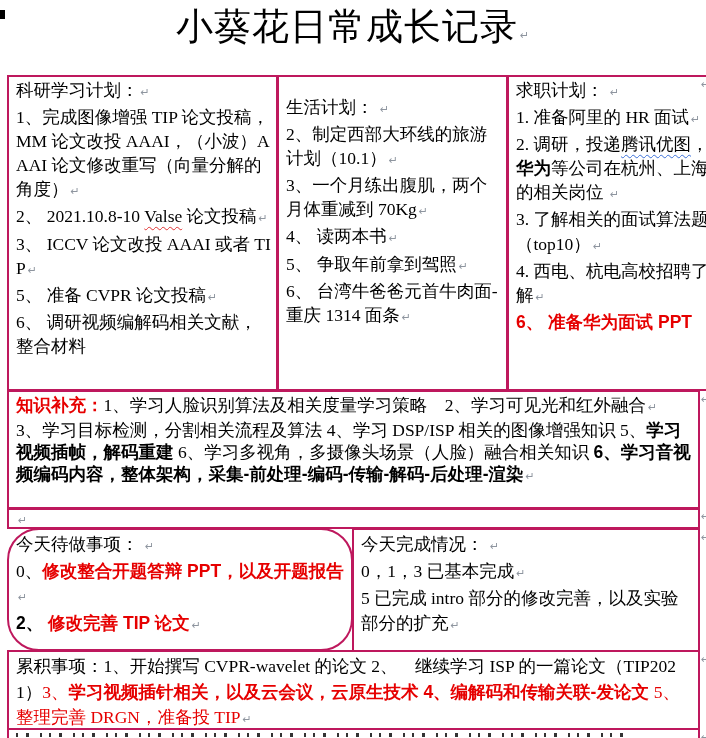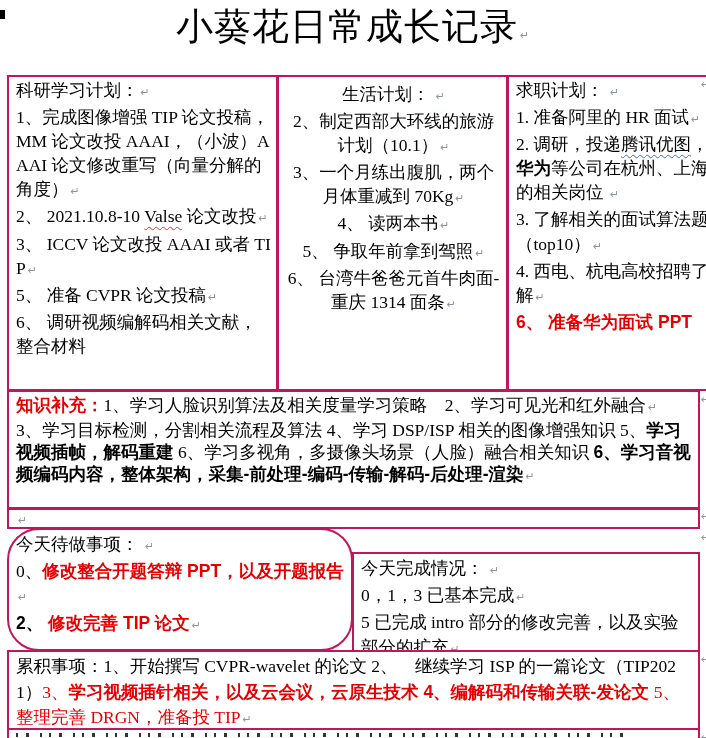--- a/index.html
+++ b/index.html
@@ -44,26 +44,26 @@
 
 <div class="page">
 
   <div class="left-mark"></div>
 
   <h1 class="doc-title"><span>小葵花日常成长记录</span><span class="pilcrow">↵</span></h1>
 
   <div class="cell" id="cell-research" style="left:7px;top:75px;width:271px;height:316px;padding-top:1px;">
       <p><span class="r-n">科研学习计划：</span><span class="pilcrow">↵</span></p>
       <p><span class="r-n">1、完成图像增强 TIP 论文投稿，MM 论文改投 AAAI，（小波）AAAI 论文修改重写（向量分解的角度）</span><span class="pilcrow">↵</span></p>
-      <p><span class="r-n">2、 2021.10.8-10 </span><span class="r-sr">Valse</span><span class="r-n"> 论文改投</span><span class="pilcrow">↵</span></p>
+      <p><span class="r-n">2、 2021.10.8-10 </span><span class="r-sr">Valse</span><span class="r-n"> 论文投稿</span><span class="pilcrow">↵</span></p>
       <p><span class="r-n">3、 ICCV 论文改投 AAAI 或者 TIP</span><span class="pilcrow">↵</span></p>
       <p><span class="r-n">5、 准备 CVPR 论文投稿</span><span class="pilcrow">↵</span></p>
       <p><span class="r-n">6、 调研视频编解码相关文献，整合材料</span></p>
     </div>
-  <div class="cell" id="cell-life" style="left:277px;top:75px;width:231px;height:316px;padding-top:5px;text-align:center;">
+  <div class="cell" id="cell-life" style="left:277px;top:75px;width:231px;height:316px;padding-top:18px;">
       <p><span class="r-n">生活计划： </span><span class="pilcrow">↵</span></p>
       <p><span class="r-n">2、制定西部大环线的旅游计划（10.1）</span><span class="pilcrow">↵</span></p>
       <p><span class="r-n">3、一个月练出腹肌，两个月体重减到 70Kg</span><span class="pilcrow">↵</span></p>
       <p><span class="r-n">4、 读两本书</span><span class="pilcrow">↵</span></p>
       <p><span class="r-n">5、 争取年前拿到驾照</span><span class="pilcrow">↵</span></p>
       <p><span class="r-n">6、 台湾牛爸爸元首牛肉面-重庆 1314 面条</span><span class="pilcrow">↵</span></p>
     </div>
   <div class="cell" id="cell-job" style="left:507px;top:75px;width:222px;height:316px;padding-top:1px;">
       <p><span class="r-n">求职计划： </span><span class="pilcrow">↵</span></p>
       <p><span class="r-n">1. 准备阿里的 HR 面试</span><span class="pilcrow">↵</span></p>
@@ -80,21 +80,21 @@
 
   <div class="cell" id="cell-spacer" style="left:7px;top:508px;width:693px;height:21px;padding-top:1px;">
       <p><span class="pilcrow">↵</span></p>
     </div>
 
   <div class="cell" id="cell-todo" style="left:7px;top:528px;width:346px;height:123px;border-radius:32px;">
       <p><span class="r-n">今天待做事项： </span><span class="pilcrow">↵</span></p>
       <p><span class="r-n">0、</span><span class="r-rb">修改整合开题答辩 PPT，以及开题报告</span><span class="pilcrow">↵</span></p>
       <p><span class="r-b">2、 </span><span class="r-rb">修改完善 TIP 论文</span><span class="pilcrow">↵</span></p>
     </div>
-  <div class="cell" id="cell-done" style="left:352px;top:528px;width:348px;height:155px;margin-top:24px;">
+  <div class="cell" id="cell-done" style="left:352px;top:528px;width:348px;height:155px;">
       <p><span class="r-n">今天完成情况： </span><span class="pilcrow">↵</span></p>
       <p><span class="r-n">0，1，3 已基本完成</span><span class="pilcrow">↵</span></p>
       <p><span class="r-n">5 已完成 intro 部分的修改完善，以及实验部分的扩充</span><span class="pilcrow">↵</span></p>
     </div>
 
   <div class="cell" id="cell-accumulate" style="left:7px;top:650px;width:693px;height:92px;">
       <p><span class="r-n">累积事项：1、开始撰写 CVPR-wavelet 的论文 2、　继续学习 ISP 的一篇论文（TIP2021）</span><span class="r-r">3、</span><span class="r-rb">学习视频插针相关，以及云会议，云原生技术 </span><span class="r-rb">4、编解码和传输关联-发论文 </span><span class="r-r">5、</span><span class="r-r">整理完善 DRGN，准备投 TIP</span><span class="pilcrow">↵</span></p>
     </div>
 
   <div class="cell" id="cell-clipped" style="left:7px;top:728px;width:693px;height:12px;"></div>

